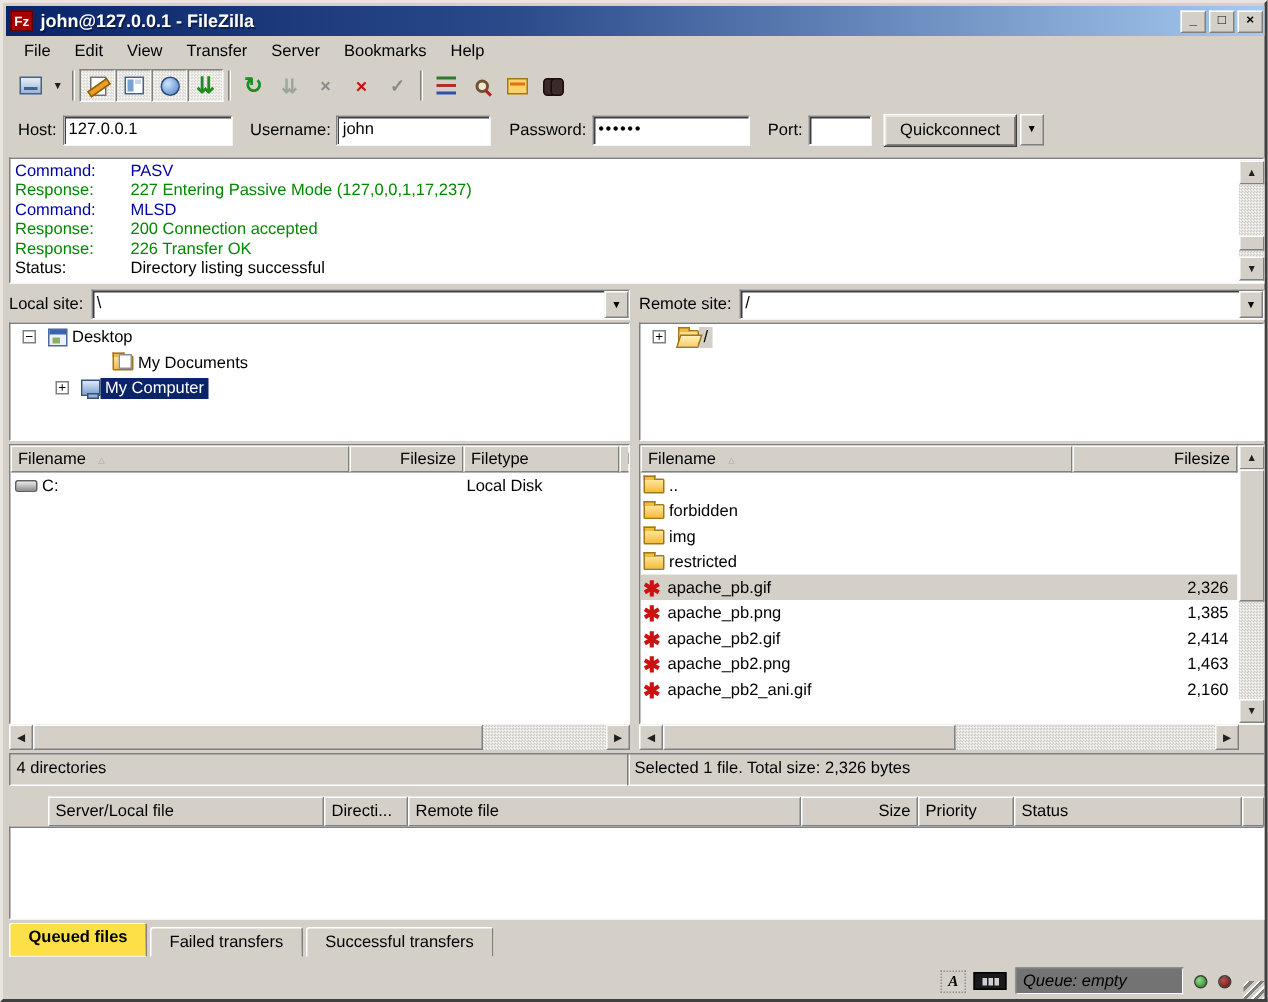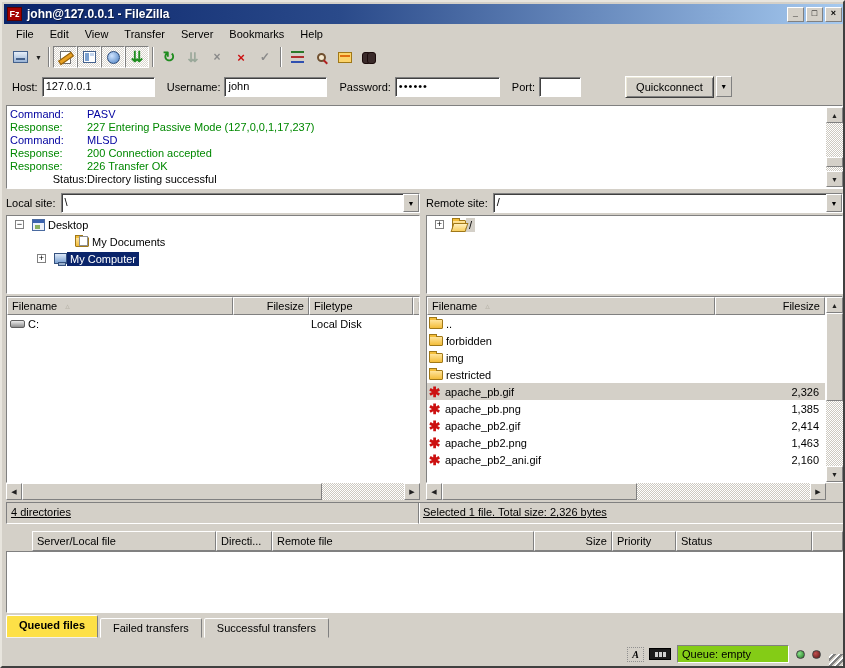--- a/index.html
+++ b/index.html
@@ -74,28 +74,28 @@
   .ic-disk { width:15px; height:8px; background:linear-gradient(#ececec,#8f8f8f); border:1px solid #5f5f5f; border-radius:2px; flex:none; }
   .ic-splat { color:#cc1111; font-size:14px; font-weight:bold; line-height:12px; width:15px; flex:none; text-align:center; }
 
   .expander { width:9px; height:9px; background:#fff; border:1px solid #808080; font-size:9px; line-height:7px;
     text-align:center; flex:none; display:inline-block; }
 
   
   .quickbar { position:absolute; left:2px; top:68px; width:841px; height:33px; display:flex; align-items:center; padding-left:8px; }
   .qc-label { margin-right:4px; }
   .qc-field { height:20px; padding:2px 3px; margin-right:12px; white-space:nowrap; overflow:hidden; }
-  .qc-btn { height:21px; padding:10px 10px; background:#d4d0c8; display:flex; align-items:center;margin-left:36px; }
+  .qc-btn { height:21px; padding:10px 10px; background:#d4d0c8; display:flex; align-items:center; }
   .qc-drop { width:16px; height:21px; background:#d4d0c8; display:flex; align-items:center; justify-content:center; font-size:7px; margin-left:2px; }
 
   
   .log { position:absolute; left:4px; top:103px; width:837px; height:84px; background:#fff; padding:2px 0 0 3px; overflow:hidden; }
   .log-line { display:flex; line-height:13px; white-space:nowrap; }
   .log-label { width:77px; flex:none; }
-  .lt-command { color:#00009f; } .lt-response { color:#008800; } .lt-status { color:#000;text-align:right; }
+  .lt-command { color:#00009f; } .lt-response { color:#008800; } .lt-status { color:#000; }
 
   
   .sb-btn { background:#d4d0c8; border:1px solid; border-color:#fff #808080 #808080 #fff; display:flex; align-items:center; justify-content:center; font-size:7px; color:#202020; flex:none; }
   .vsb { position:absolute; width:17px; display:flex; flex-direction:column; }
   .vsb .sb-btn { height:16px; width:100%; }
   .vsb .sb-track { flex:1; position:relative; }
   .hsb { position:absolute; height:17px; display:flex; }
   .hsb .sb-btn { width:16px; height:100%; }
   .hsb .sb-track { flex:1; position:relative; }
   .sb-thumb { position:absolute; background:#d4d0c8; border:1px solid; border-color:#fff #808080 #808080 #fff; }
@@ -113,37 +113,37 @@
 
   
   .list-pane { position:absolute; background:#fff; overflow:hidden; }
   .lheader { display:flex; height:18px; background:#d4d0c8; }
   .hcell { border:1px solid; border-color:#fff #808080 #808080 #fff; padding:2px 4px; display:flex; align-items:center; white-space:nowrap; overflow:hidden; flex:none; }
   .hcell .sort { margin-left:8px; color:#b8b4aa; font-size:9px; }
   .lrow { height:17px; display:flex; align-items:center; white-space:nowrap; }
   .lrow .fn { padding-left:3px; }
   .lrow .fsz { margin-left:auto; text-align:right; padding-right:6px; }
 
-  .status-panel { position:absolute; height:22px; padding:3px 4px; border:1px solid; border-color:#808080 #fff #fff #808080; white-space:nowrap; overflow:hidden;text-decoration:underline; }
+  .status-panel { position:absolute; height:22px; padding:3px 4px; border:1px solid; border-color:#808080 #fff #fff #808080; white-space:nowrap; overflow:hidden; }
 
   
   .queue-header { display:flex; height:20px; background:#d4d0c8;padding-left:26px; }
   .queue-body { position:absolute; background:#fff; }
 
   
   .tabs { position:absolute; left:4px; top:613px; height:23px; display:flex; align-items:flex-end; }
   .tab { height:20px; padding:3px 12px 0; background:#d4d0c8; border:1px solid; border-color:#fff #808080 transparent #fff; border-radius:2px 2px 0 0; margin-right:2px; white-space:nowrap; }
   .tab.active { height:23px; background:#fde047; font-weight:bold; border-color:#fff #808080 #f4f2ec #fff; }
 
   
   .statusbar { position:absolute; left:2px; top:638px; width:841px; height:28px; display:flex; align-items:center; justify-content:flex-end; padding-right:2px; }
   .sb-ascii { width:17px; height:15px; background:#d4d0c8; border:1px dotted #909090; font-weight:bold; font-size:10px; display:flex; align-items:center; justify-content:center; font-family:"Liberation Serif",serif; font-style:italic; }
   .sb-badge { width:22px; height:12px; background:#1a1a1a; border:1px solid #000; margin-left:5px; display:flex; align-items:center; justify-content:center; gap:1px; }
   .sb-badge i { display:block; width:3px; height:5px; background:#cfcfcf; }
-  .sb-queue { width:112px; height:18px; margin-left:6px; padding:2px 4px; border:1px solid; border-color:#808080 #fff #fff #808080; background:#84cc16; white-space:nowrap; }
+  .sb-queue { width:112px; height:18px; margin-left:6px; padding:2px 4px; border:1px solid; border-color:#808080 #fff #fff #808080; background:#737373; white-space:nowrap;font-style:italic; }
   .led { width:9px; height:9px; border-radius:50%; margin-left:7px; border:1px solid #404040; }
   .led-green { background:radial-gradient(circle at 35% 35%, #8ae08a, #1f7a1f); }
   .led-red { background:radial-gradient(circle at 35% 35%, #c05050, #5a1414); }
   .grip { width:14px; height:14px; margin-left:8px; align-self:flex-end;
     background:repeating-linear-gradient(135deg, transparent 0 2px, #fff 2px 3px, #808080 3px 5px); }
 
   .vsplit { position:absolute; left:418px; top:190px; width:6px; height:332px; }
 </style>
 </head>
 <body>
@@ -455,21 +455,21 @@
         </div>
       <div class="hcell" style="width:262px">
           <span>Remote file</span>
         </div>
       <div class="hcell" style="width:78px; justify-content:flex-end">
           <span>Size</span>
         </div>
       <div class="hcell" style="width:64px">
           <span>Priority</span>
         </div>
-      <div class="hcell" style="width:136px">
+      <div class="hcell" style="width:152px">
           <span>Status</span>
         </div>
       <div class="hcell" style="flex:1"></div>
     </div>
     <div class="queue-body sunken" style="position:relative; width:837px; height:62px;"></div>
   </div>
 
   <div class="tabs">
     <div class="tab active">Queued files</div>
     <div class="tab">Failed transfers</div>

